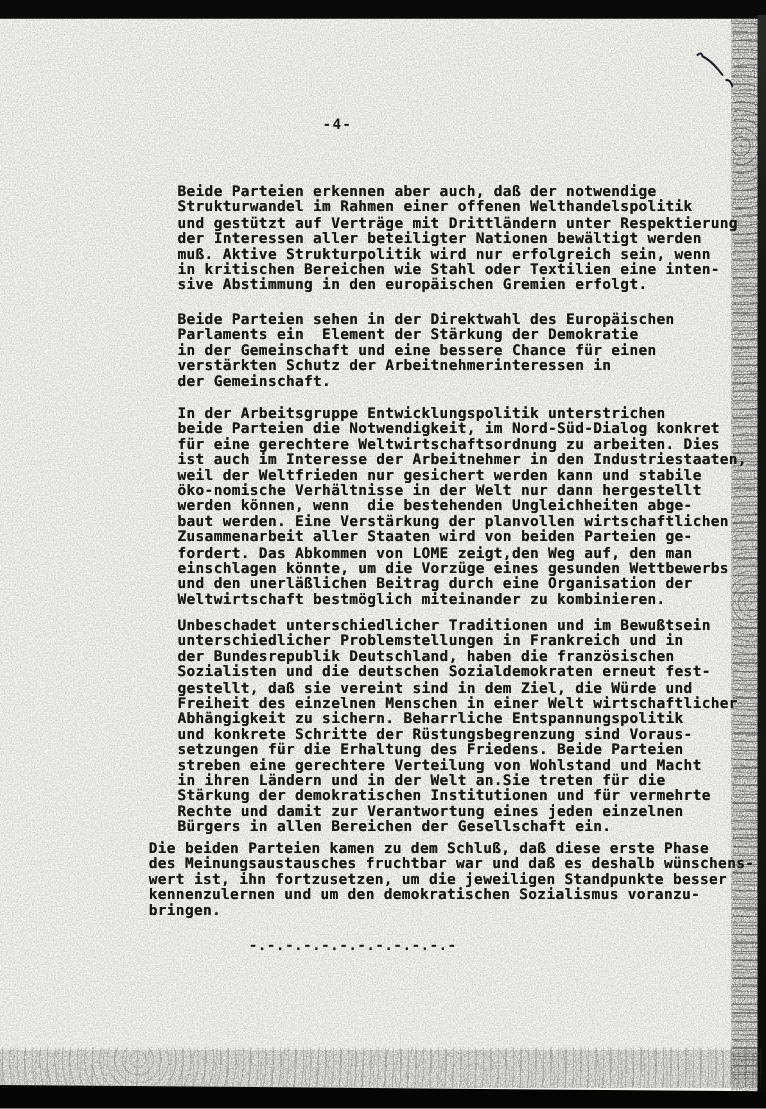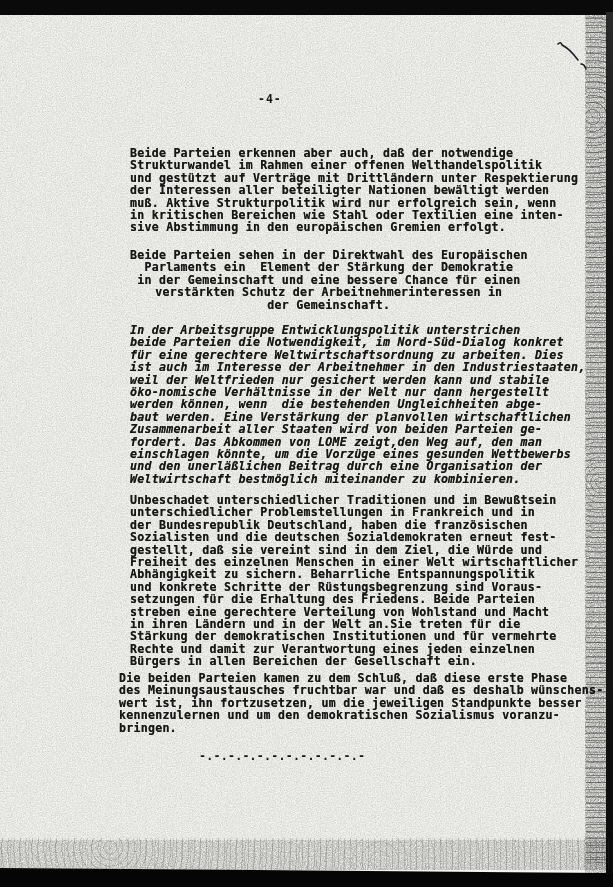--- a/index.html
+++ b/index.html
@@ -69,25 +69,25 @@
   .para {
     position: absolute;
     white-space: pre;
     font-size: 11.6px;
     font-weight: bold;
     line-height: 12.4px;
     letter-spacing: 0.25px;
     color: #161616;
     text-shadow: 0 0 0.5px rgba(10,10,10,0.65);
   }
-  .indented { left: 130px; }
+  .indented { left: 142px; }
   .flush { left: 87px; margin-left: 32px; }
   #p1 { top: 147px; }
-  #p2 { top: 249px; text-align: center; }
-  #p3 { top: 324px; font-style: italic; }
+  #p2 { top: 249px; }
+  #p3 { top: 324px; }
   #p4 { top: 494px; }
   #p5 { top: 672px; }
   .divider {
     position: absolute;
     left: 199px; top: 749px;
     font-size: 11.6px;
     font-weight: bold;
     letter-spacing: 0.25px;
     color: #161616;
     white-space: pre;

